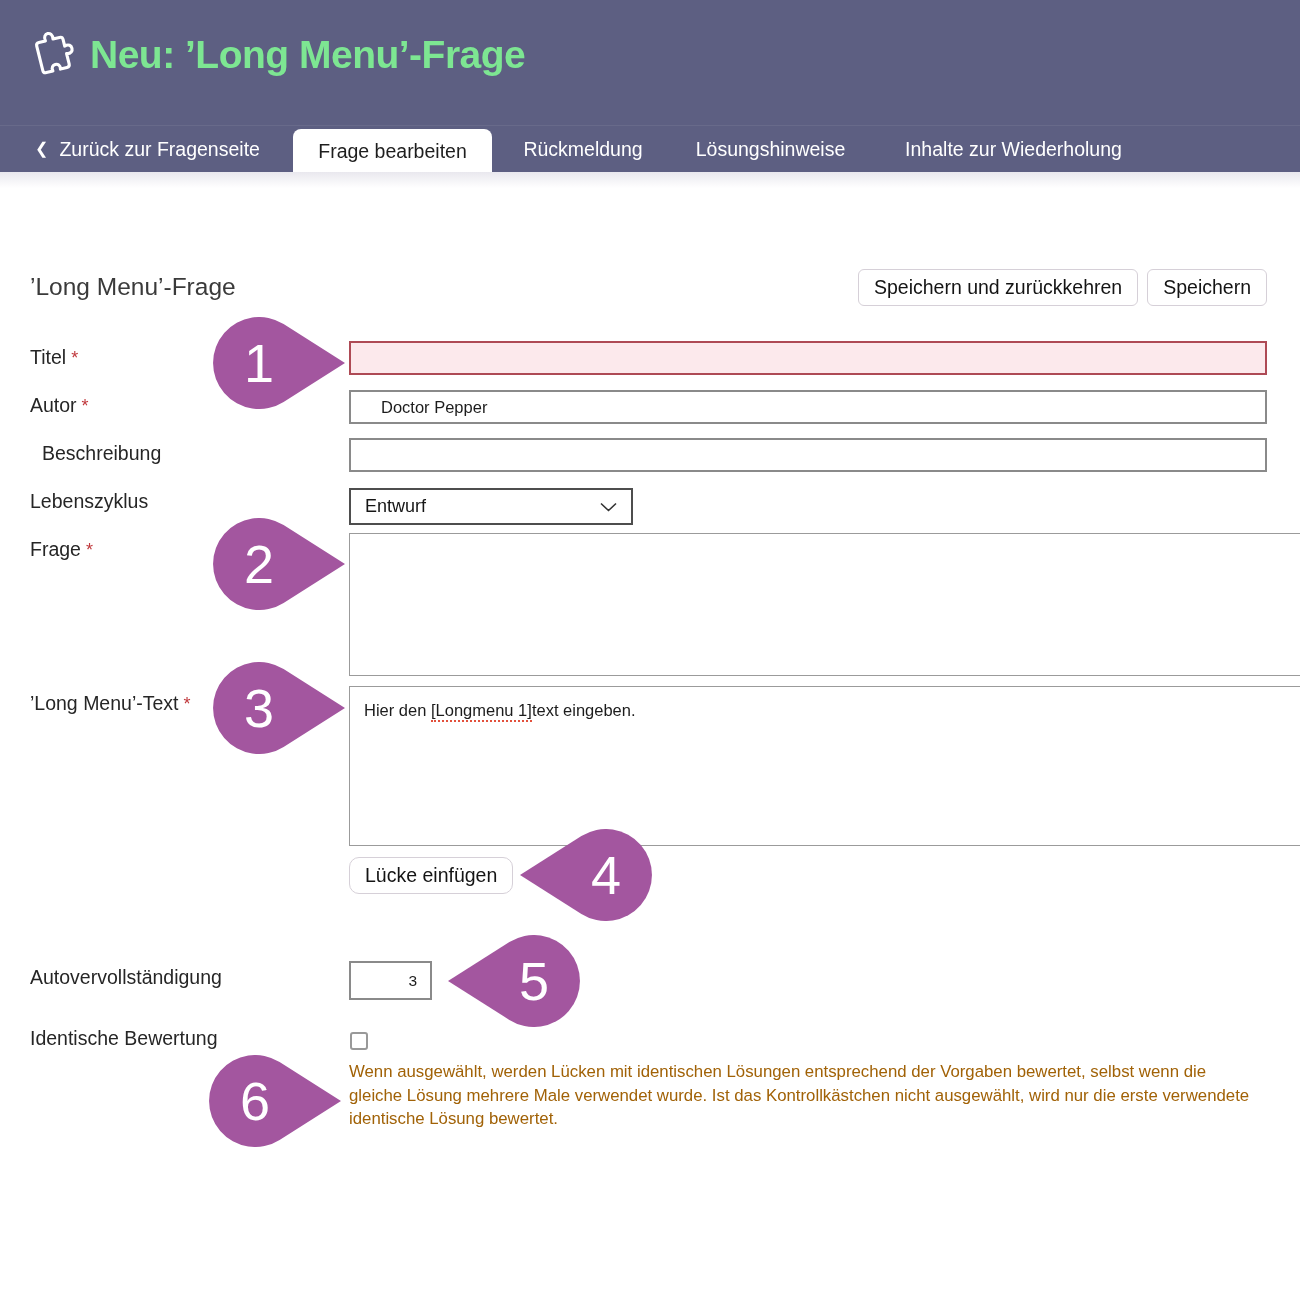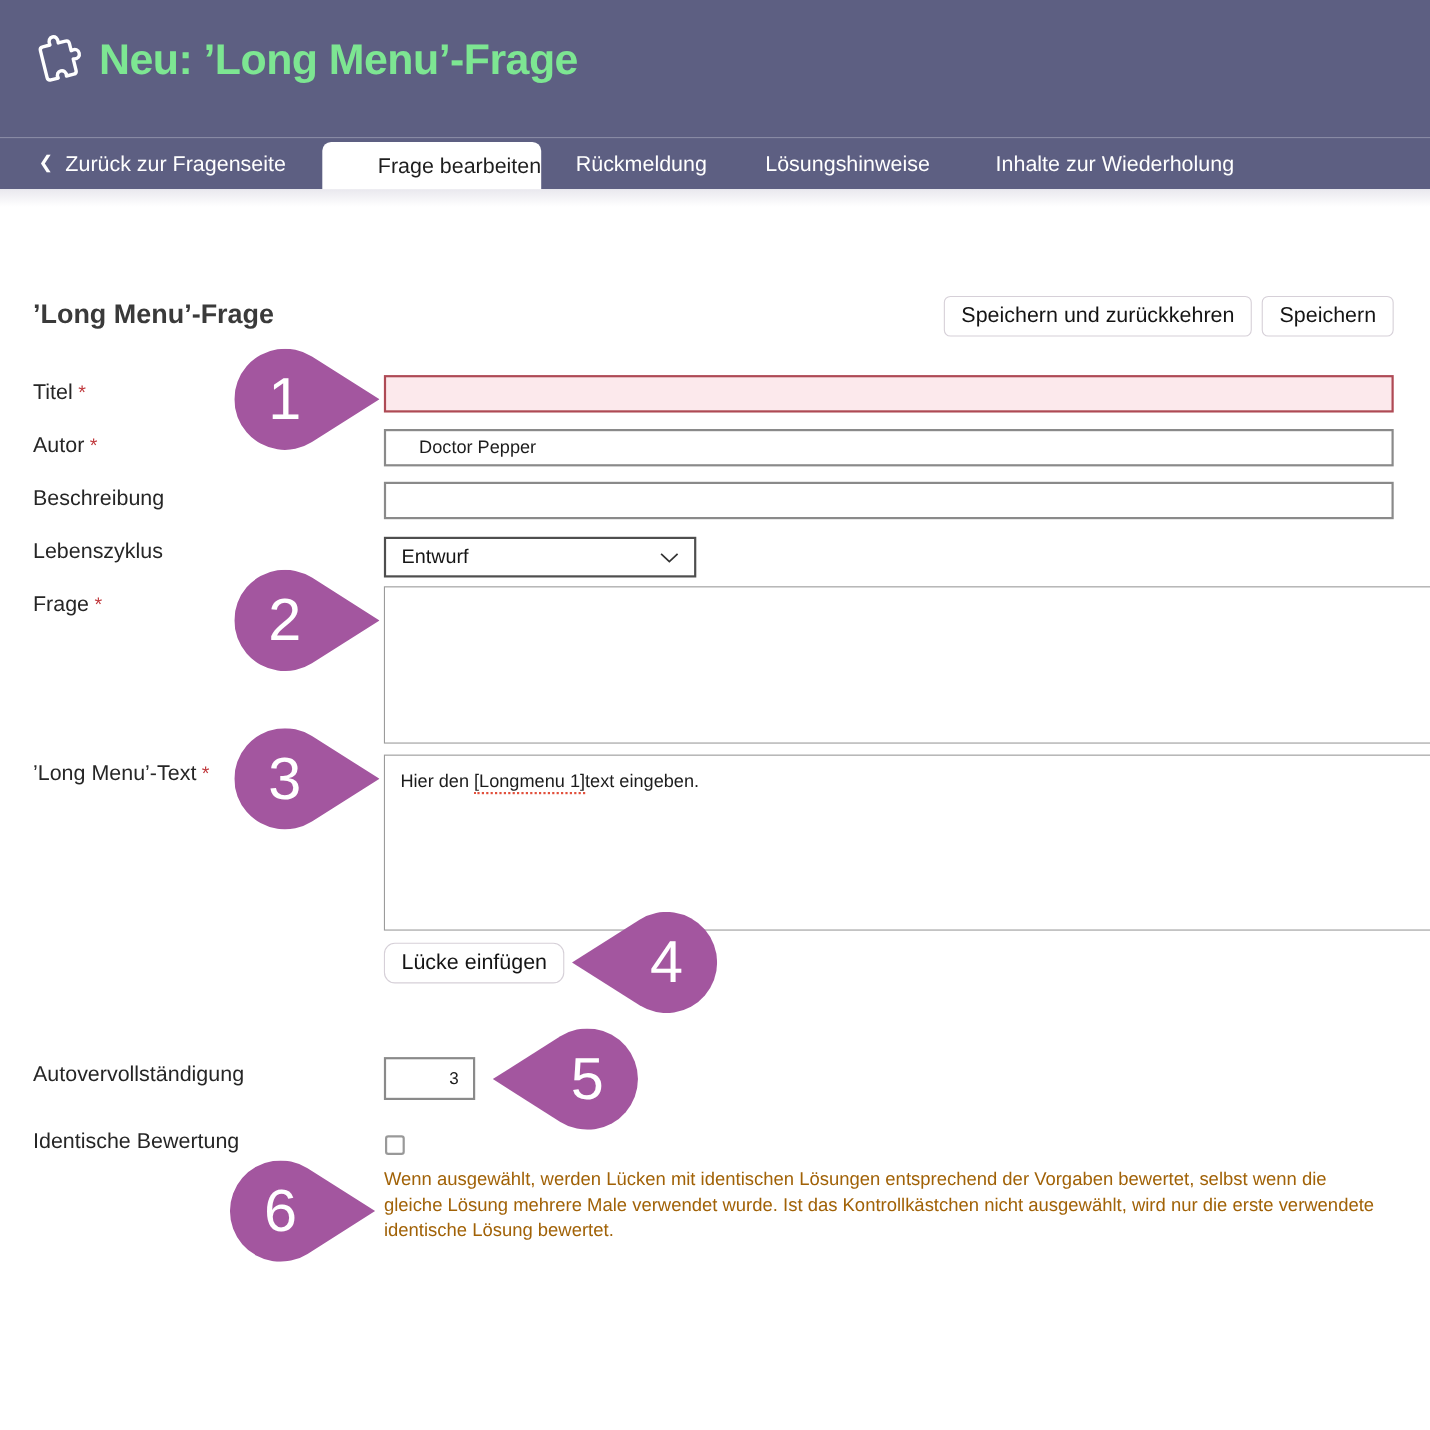--- a/index.html
+++ b/index.html
@@ -40,30 +40,30 @@
   .nav-tab {
     position:absolute; top:0; height:46px; line-height:46px;
     color:#ffffff; font-size:19.5px; text-align:center; cursor:pointer;
     white-space:nowrap;
   }
   .nav-tab.active {
     top:3px; height:44px; line-height:44px;
     background:#ffffff; color:#1e1e1e;
     border-radius:8px 8px 0 0;
   }
-  .tab-edit    { left:293px; width:199px;text-align:right; }
+  .tab-edit    { left:293px; width:199px; }
   .tab-feed    { left:520px; width:126px; }
   .tab-hints   { left:690px; width:161px; }
   .tab-repeat  { left:895px; width:237px; }
   
   .page-head {
     position:absolute; top:268px; left:30px; width:1237px; height:38px;
     display:flex; justify-content:space-between; align-items:center;
   }
-  .page-title { font-size:24.5px; font-weight:700; color:#3a3a3a; white-space:nowrap; }
+  .page-title { font-size:24.5px; font-weight:400; color:#3a3a3a; white-space:nowrap; }
   .btn-group { display:flex; gap:9px; }
   .btn {
     background:#ffffff; border:1px solid #d6d0d8; border-radius:6px;
     font-family:"Liberation Sans",sans-serif;
     font-size:19.5px; color:#141414; padding:6px 15px; cursor:pointer;
     white-space:nowrap;
   }
   
   .flabel {
     position:absolute; left:30px; font-size:19.5px; color:#262626; white-space:nowrap;
@@ -148,21 +148,21 @@
 <div class="flabel" style="top:346px;">
   <span>Titel</span><span class="req">*</span>
 </div>
 <input class="input error field" style="top: 341px;" type="text" value="">
 
 <div class="flabel" style="top:394px;">
   <span>Autor</span><span class="req">*</span>
 </div>
 <input class="input field" style="top: 390px;" type="text" value="Doctor Pepper">
 
-<div class="flabel" style="top:442px;">Beschreibung</div>
+<div class="flabel" style="top:442px;margin-left:12px;">Beschreibung</div>
 <input class="input field" style="top: 438px;" type="text" value="">
 
 <div class="flabel" style="top:490px;">Lebenszyklus</div>
 <div class="select field" style="top:488px;">
   <span>Entwurf</span>
   <svg width="17" height="10" viewBox="0 0 17 10">
     <polyline points="1,1.5 8.5,8.5 16,1.5" fill="none" stroke="#333333" stroke-width="1.6"></polyline>
   </svg>
 </div>
 

